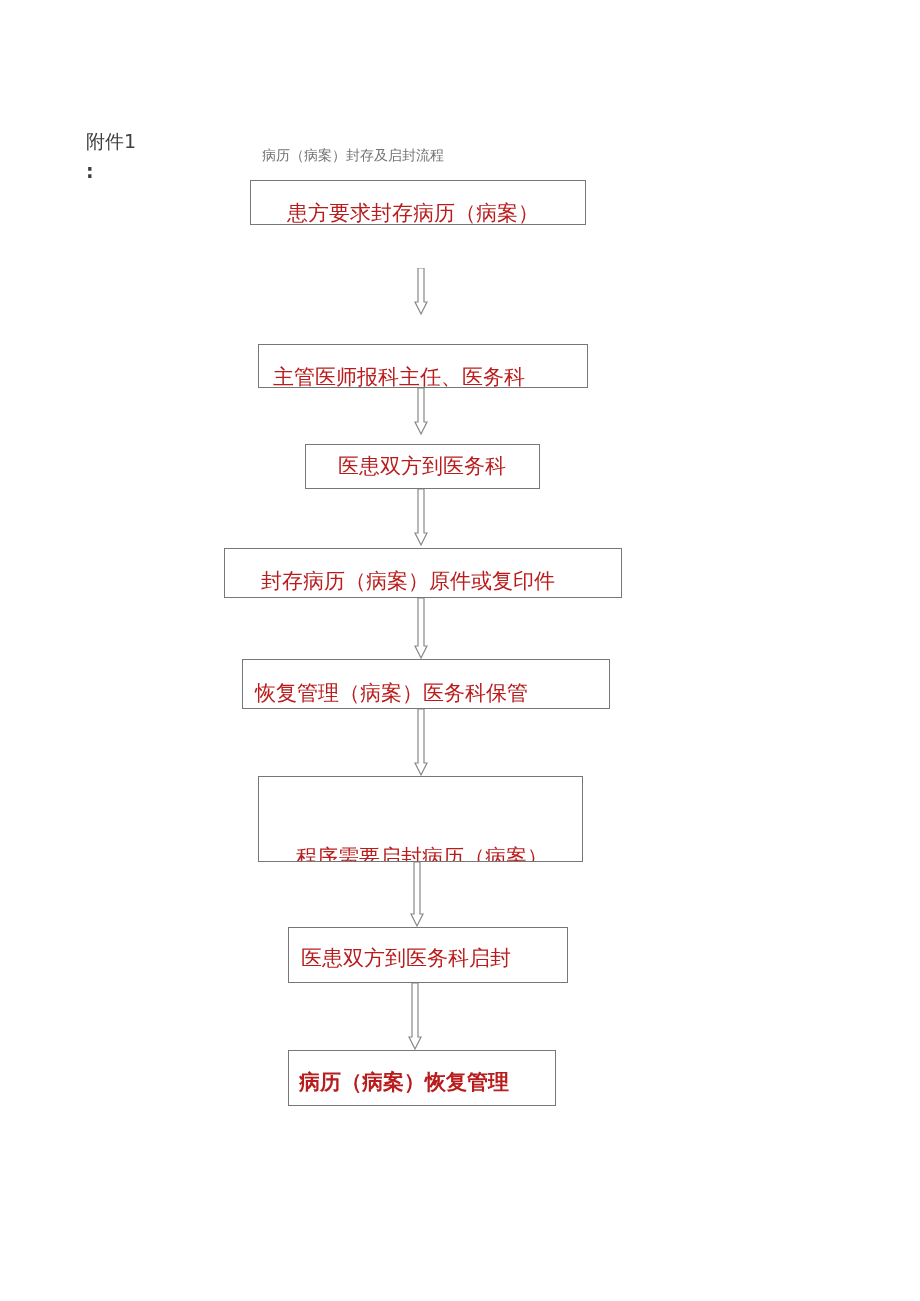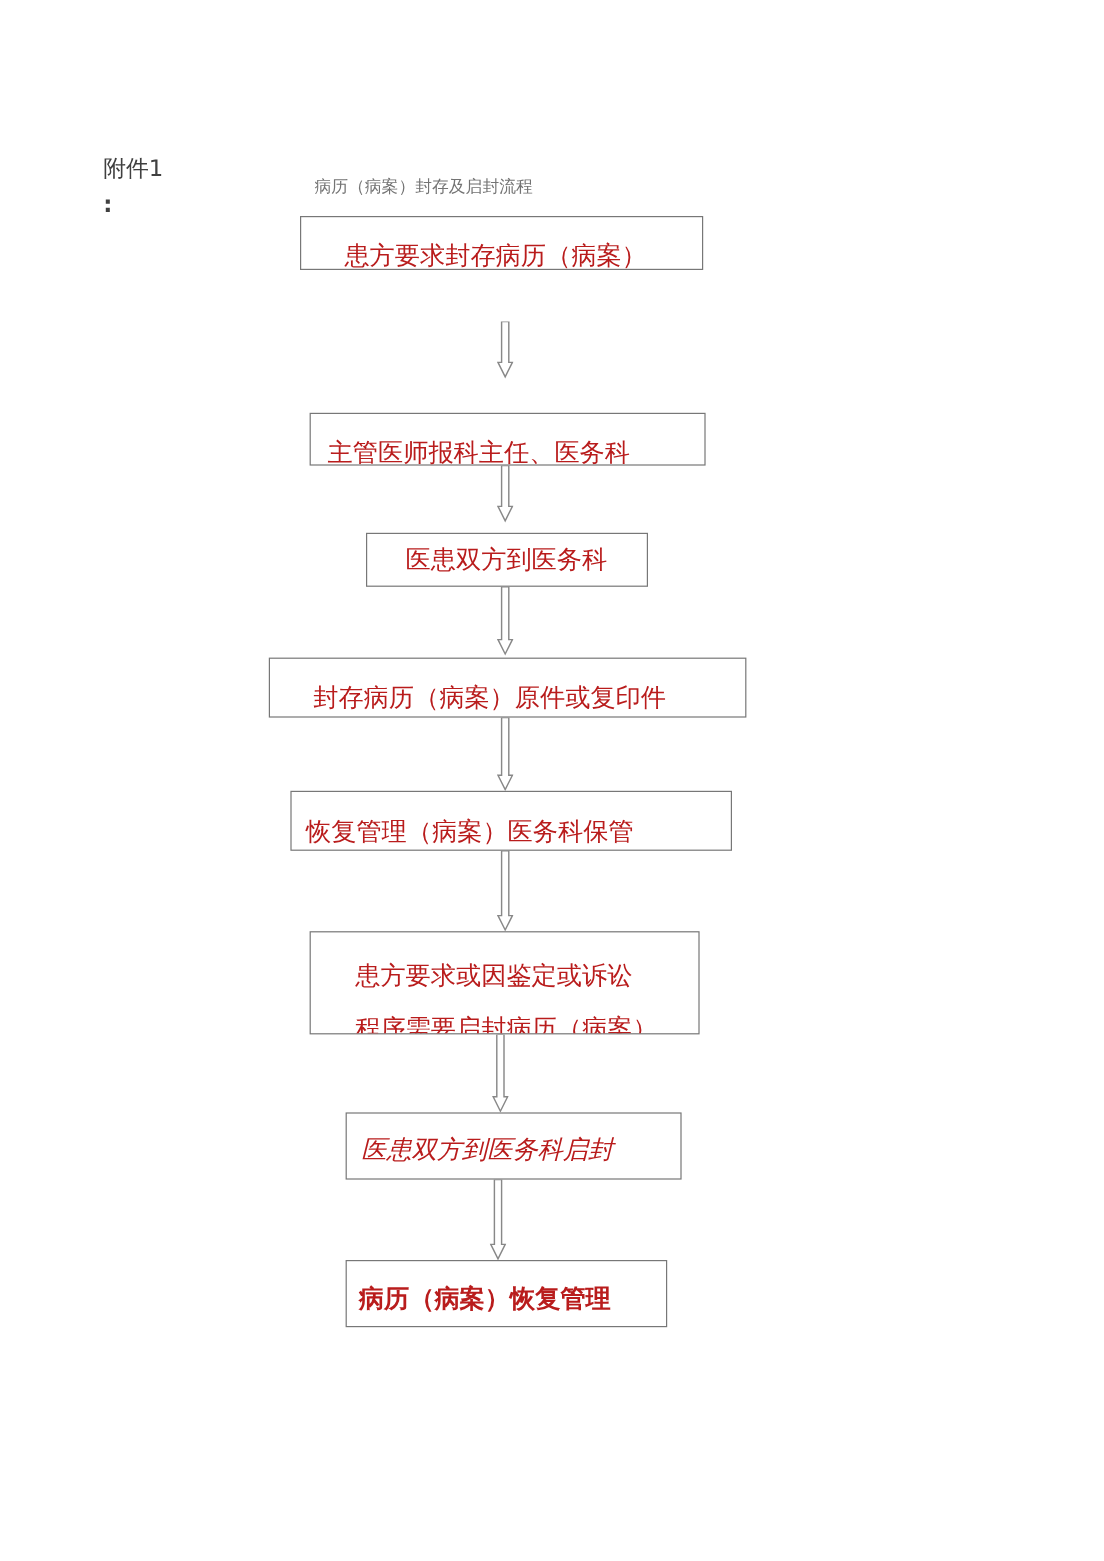--- a/index.html
+++ b/index.html
@@ -62,31 +62,30 @@
 <div class="box" style="left:242px;top:659px;width:368px;height:50px;">
   <span class="txt" style="left:12px;top:19px;">恢复管理（病案）医务科保管</span>
 </div>
 <div class="arrow" style="left:414px;top:709px;">
   <svg width="14" height="68" viewBox="0 0 14 68">
       <path d="M4 0 H10 V54 H13 L7 66 L1 54 H4 Z" fill="none" stroke="#888" stroke-width="1.2"></path>
     </svg>
 </div>
 
 <div class="box" style="left:258px;top:776px;width:325px;height:86px;">
-  <span class="txt" style="left:37px;top:22px;">患方要求或因鉴定或诉讼</span>
   <span class="txt" style="left:37px;top:66px;">程序需要启封病历（病案）</span>
 </div>
 <div class="arrow" style="left:410px;top:862px;">
   <svg width="14" height="66" viewBox="0 0 14 66">
       <path d="M4 0 H10 V52 H13 L7 64 L1 52 H4 Z" fill="none" stroke="#888" stroke-width="1.2"></path>
     </svg>
 </div>
 
 <div class="box" style="left:288px;top:927px;width:280px;height:56px;">
-  <span class="txt" style="left:12px;top:16px;font-style:italic;">医患双方到医务科启封</span>
+  <span class="txt" style="left:12px;top:16px;">医患双方到医务科启封</span>
 </div>
 <div class="arrow" style="left:408px;top:983px;">
   <svg width="14" height="68" viewBox="0 0 14 68">
       <path d="M4 0 H10 V54 H13 L7 66 L1 54 H4 Z" fill="none" stroke="#888" stroke-width="1.2"></path>
     </svg>
 </div>
 
 <div class="box" style="left:288px;top:1050px;width:268px;height:56px;font-weight:bold;">
   <span class="txt" style="left:10px;top:17px;">病历（病案）恢复管理</span>
 </div>

